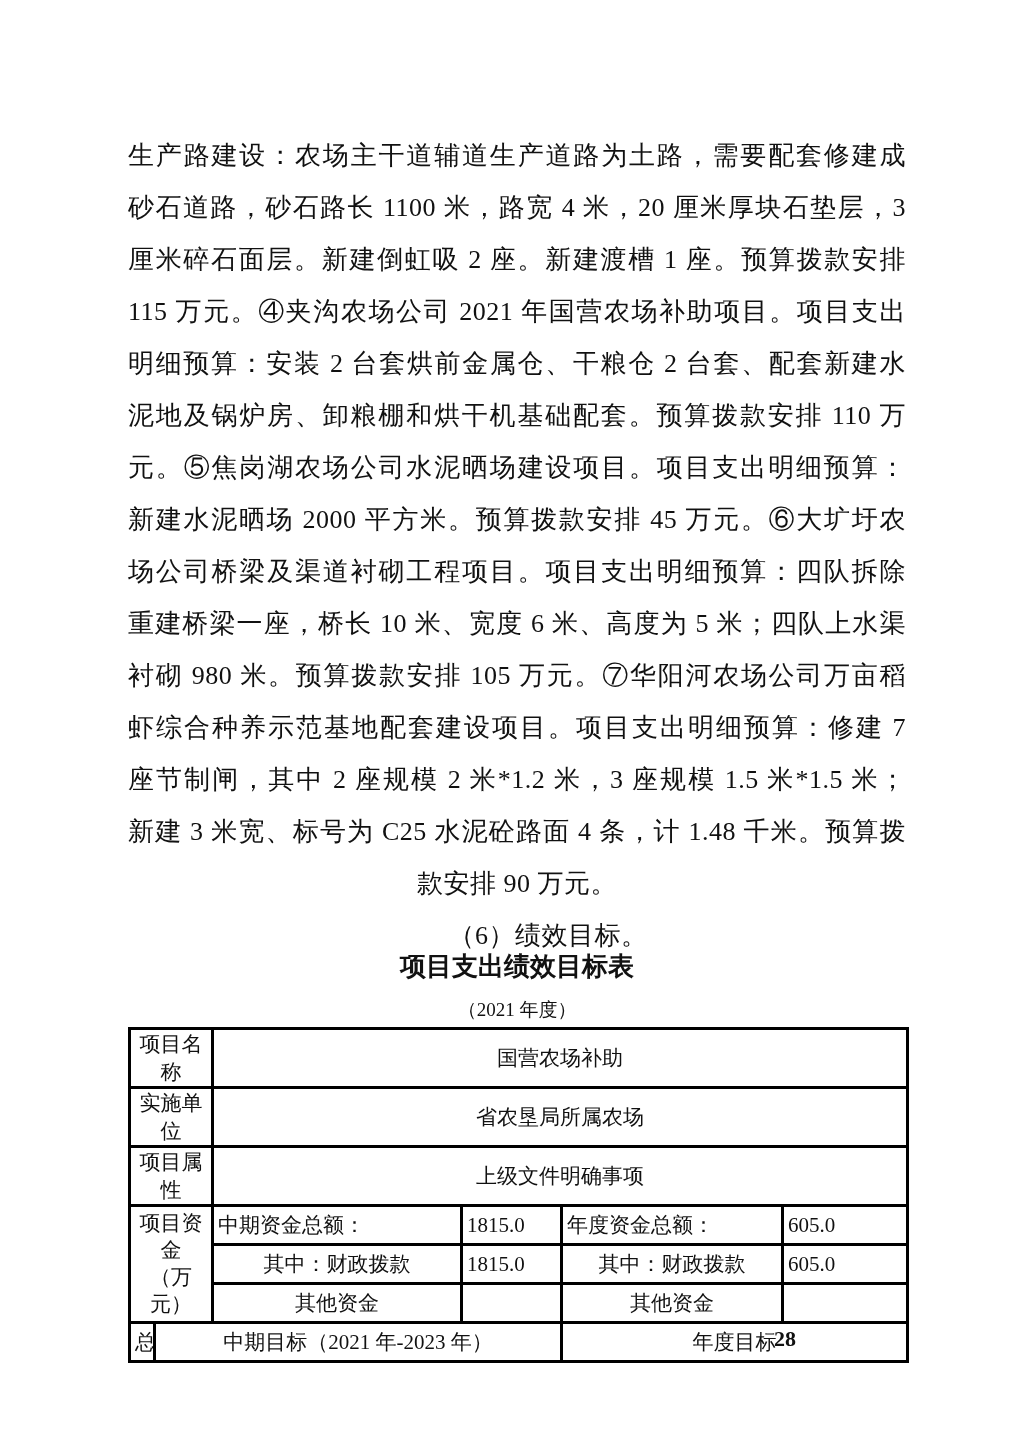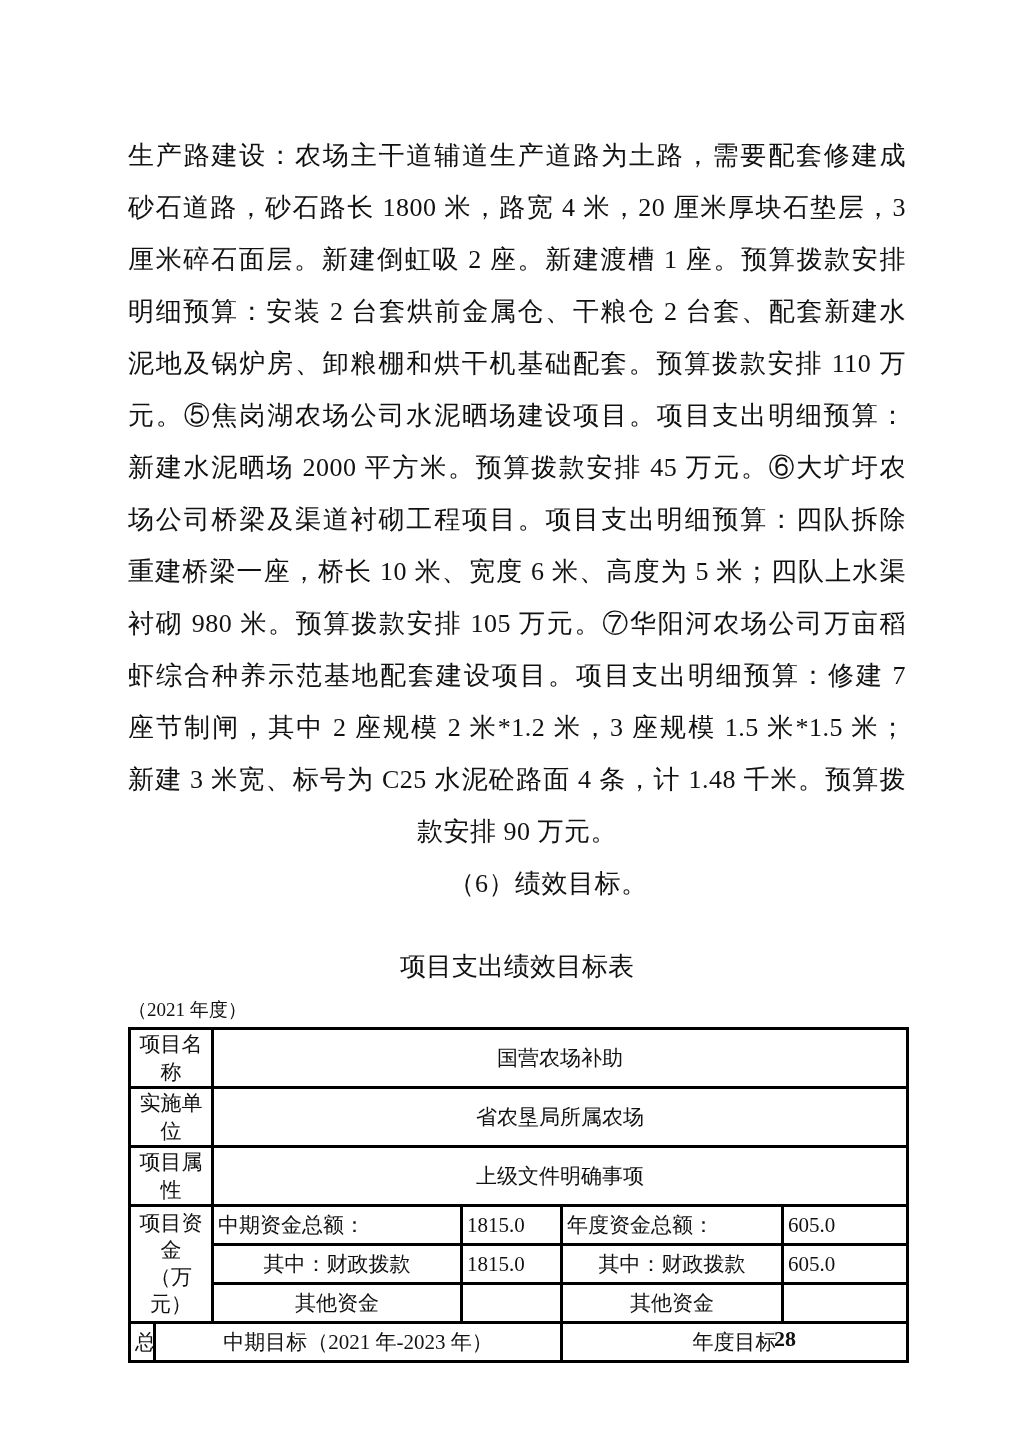--- a/index.html
+++ b/index.html
@@ -35,29 +35,30 @@
   .tline.indent { padding-left: 62px; }
   .tbl-title {
     position: absolute;
     left: 128px;
     top: 950px;
     width: 778px;
     height: 34px;
     line-height: 34px;
     text-align: center;
     font-size: 26px;
-    font-weight: normal;
+    font-weight: bold;
   }
   .tbl-subtitle {
     position: absolute;
     left: 128px;
     top: 995px;
     width: 778px;
     height: 30px;
     line-height: 30px;
+    text-align: center;
     font-size: 19px;
   }
   table.ptable {
     position: absolute;
     left: 128px;
     top: 1027px;
     width: 778px;
     border-collapse: collapse;
     table-layout: fixed;
     font-size: 21px;
@@ -83,22 +84,23 @@
     margin-left: 8px;
   }
 </style>
 </head>
 <body>
 
 <div class="page">
 
   <div class="bodytext">
     <div class="tline just">生产路建设：农场主干道辅道生产道路为土路，需要配套修建成</div>
-    <div class="tline just">砂石道路，砂石路长 1800 米，路宽 4 米，20 厘米厚块石垫层，3</div>
+    <div class="tline just">砂石道路，砂石路长 1100 米，路宽 4 米，20 厘米厚块石垫层，3</div>
     <div class="tline just">厘米碎石面层。新建倒虹吸 2 座。新建渡槽 1 座。预算拨款安排</div>
+    <div class="tline just">115 万元。④夹沟农场公司 2021 年国营农场补助项目。项目支出</div>
     <div class="tline just">明细预算：安装 2 台套烘前金属仓、干粮仓 2 台套、配套新建水</div>
     <div class="tline just">泥地及锅炉房、卸粮棚和烘干机基础配套。预算拨款安排 110 万</div>
     <div class="tline just">元。⑤焦岗湖农场公司水泥晒场建设项目。项目支出明细预算：</div>
     <div class="tline just">新建水泥晒场 2000 平方米。预算拨款安排 45 万元。⑥大圹圩农</div>
     <div class="tline just">场公司桥梁及渠道衬砌工程项目。项目支出明细预算：四队拆除</div>
     <div class="tline just">重建桥梁一座，桥长 10 米、宽度 6 米、高度为 5 米；四队上水渠</div>
     <div class="tline just">衬砌 980 米。预算拨款安排 105 万元。⑦华阳河农场公司万亩稻</div>
     <div class="tline just">虾综合种养示范基地配套建设项目。项目支出明细预算：修建 7</div>
     <div class="tline just">座节制闸，其中 2 座规模 2 米*1.2 米，3 座规模 1.5 米*1.5 米；</div>
     <div class="tline just">新建 3 米宽、标号为 C25 水泥砼路面 4 条，计 1.48 千米。预算拨</div>

